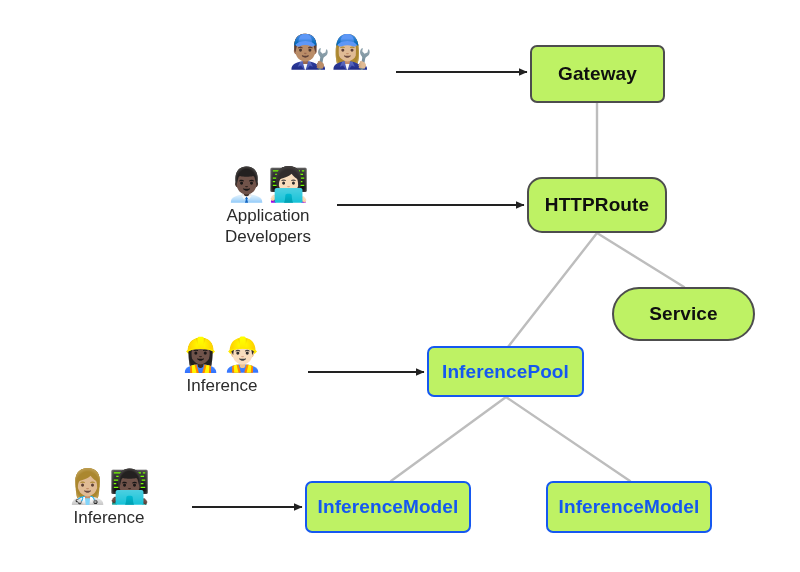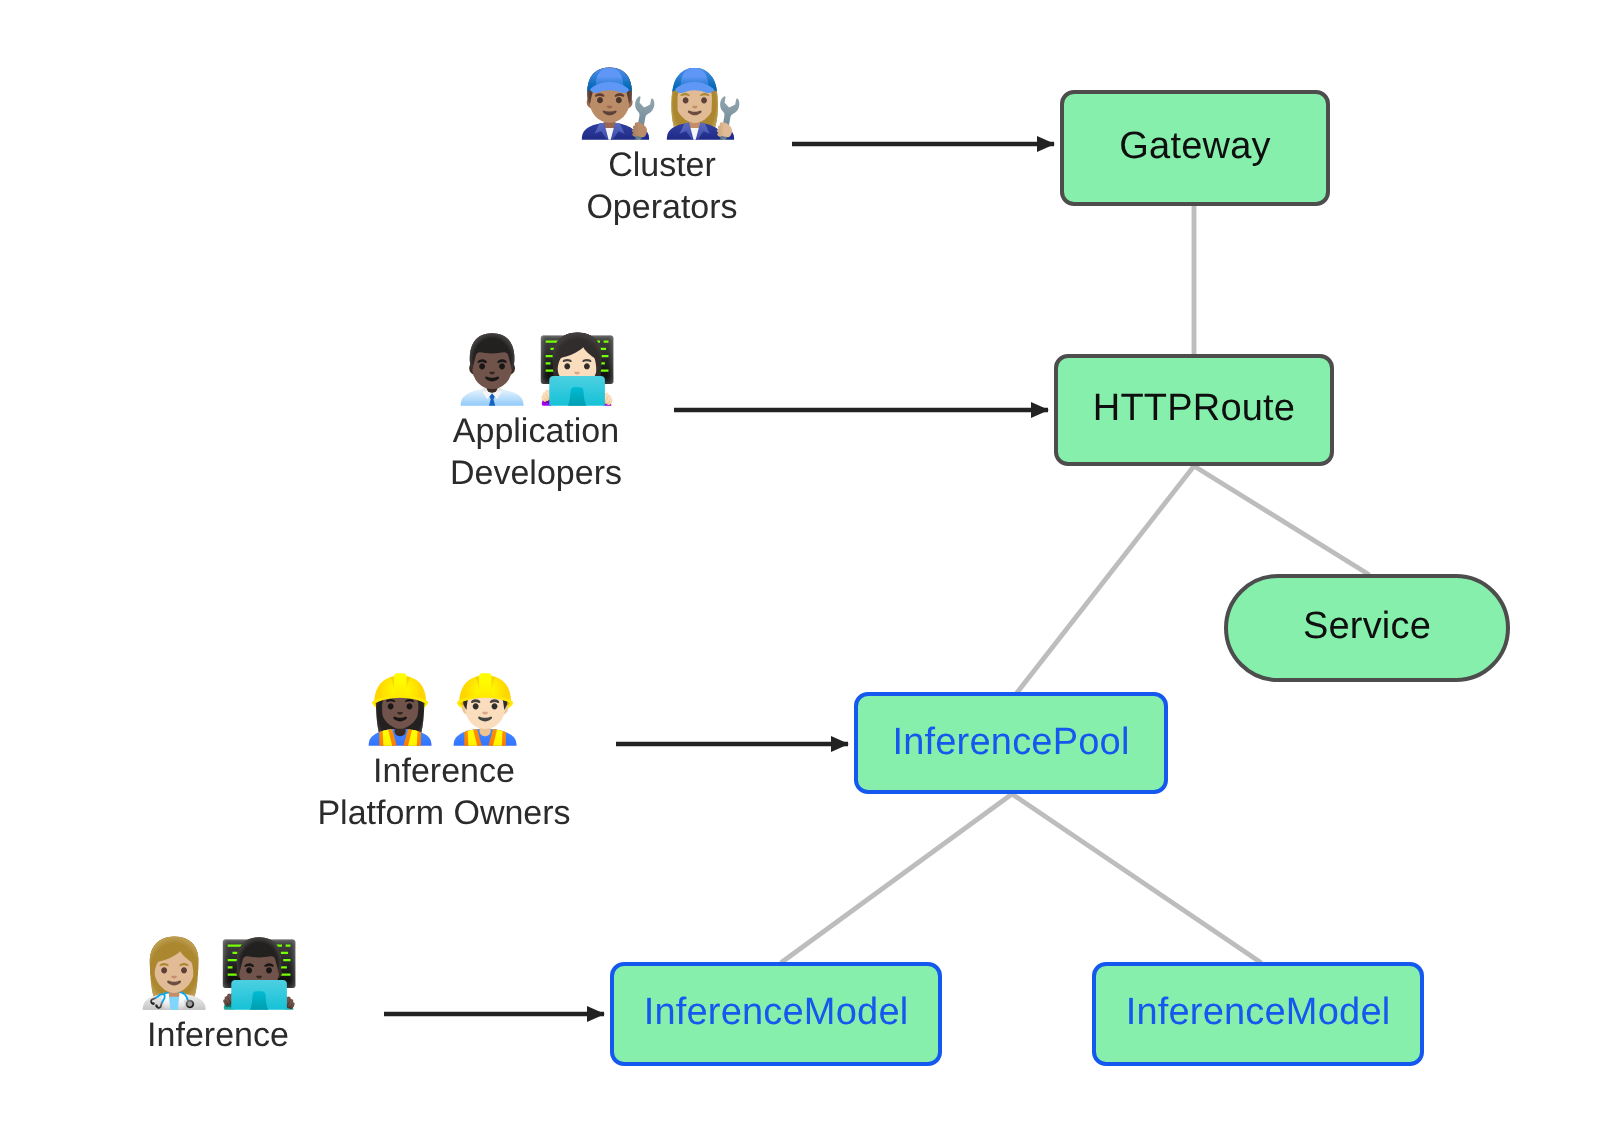--- a/index.html
+++ b/index.html
@@ -24,23 +24,23 @@
     width: 800px;
     height: 572px;
     pointer-events: none;
   }
   .node {
     position: absolute;
     box-sizing: border-box;
     display: flex;
     align-items: center;
     justify-content: center;
-    background: #86efac;
+    background: #bef264;
     border-radius: 7px;
-    font-weight: normal;
+    font-weight: bold;
     letter-spacing: 0.1px;
     white-space: nowrap;
   }
   .node.dark {
     border: 2px solid #4d4d4d;
     color: #0f0f0f;
     font-size: 19px;
   }
   .node.blue {
     border: 2.5px solid #1558f0;
@@ -89,56 +89,51 @@
         <line x1="337" y1="205" x2="524" y2="205" stroke="#222222" stroke-width="2.2" marker-end="url(#arrowhead)"></line>
         <line x1="308" y1="372" x2="424" y2="372" stroke="#222222" stroke-width="2.2" marker-end="url(#arrowhead)"></line>
         <line x1="192" y1="507" x2="302" y2="507" stroke="#222222" stroke-width="2.2" marker-end="url(#arrowhead)"></line>
       </g>
   </svg>
 
   <div id="nodes-layer">
       <div class="node dark" style="left: 530px; top: 45px; width: 135px; height: 58px;">
         <span>Gateway</span>
       </div>
-      <div class="node dark" style="left: 527px; top: 177px; width: 140px; height: 56px;">
+      <div class="node dark" style="left: 527px; top: 177px; width: 140px; height: 56px; border-radius: 15px;">
         <span>HTTPRoute</span>
       </div>
       <div class="node dark" style="left: 612px; top: 287px; width: 143px; height: 54px; border-radius: 27px;">
         <span>Service</span>
       </div>
       <div class="node blue" style="left: 427px; top: 346px; width: 157px; height: 51px;">
         <span>InferencePool</span>
       </div>
       <div class="node blue" style="left: 305px; top: 481px; width: 166px; height: 52px;">
         <span>InferenceModel</span>
       </div>
       <div class="node blue" style="left: 546px; top: 481px; width: 166px; height: 52px;">
         <span>InferenceModel</span>
       </div>
     </div>
   <div id="personas-layer">
       <div class="persona" style="left: 211px; top: 35px; width: 240px;">
         <div class="persona-emojis"><span>👨🏽‍🔧</span><span>👩🏼‍🔧</span></div>
-        <div>
-          <span class="persona-label-line">Cluster</span>
-          <span class="persona-label-line">Operators</span>
-        </div>
       </div>
       <div class="persona" style="left: 148px; top: 168px; width: 240px;">
         <div class="persona-emojis"><span>👨🏿‍💼</span><span>👩🏻‍💻</span></div>
         <div>
           <span class="persona-label-line">Application</span>
           <span class="persona-label-line">Developers</span>
         </div>
       </div>
       <div class="persona" style="left: 102px; top: 338px; width: 240px;">
         <div class="persona-emojis"><span>👷🏿‍♀️</span><span>👷🏻‍♂️</span></div>
         <div>
           <span class="persona-label-line">Inference</span>
-          <span class="persona-label-line">Platform Owners</span>
         </div>
       </div>
       <div class="persona" style="left: -11px; top: 470px; width: 240px;">
         <div class="persona-emojis"><span>👩🏼‍⚕️</span><span>👨🏿‍💻</span></div>
         <div>
           <span class="persona-label-line">Inference</span>
         </div>
       </div>
     </div>
 

